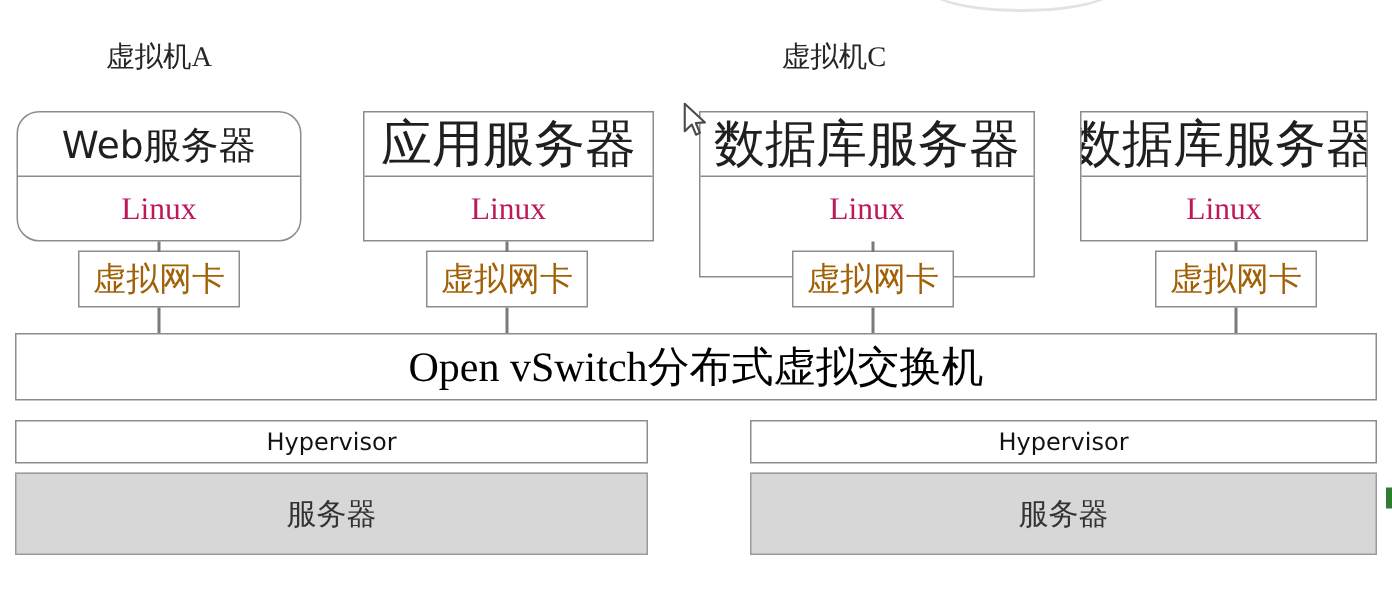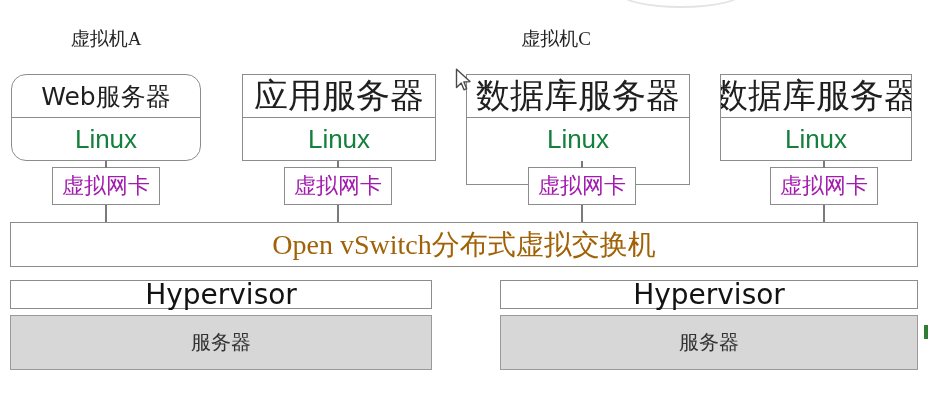--- a/index.html
+++ b/index.html
@@ -58,62 +58,62 @@
     font-size: 34px;
     color: #1f1f1f;
   }
   .vm-cell.role.latin {
     font-family: "DejaVu Sans", "Liberation Sans", sans-serif;
     font-size: 25px;
   }
 
   .vm-cell.os {
     height: 42px;
-    font-family: Liberation Sans, sans-serif;
-    font-size: 26px;
-    color: #15803d;
+    font-family: Liberation Serif, serif;
+    font-size: 21px;
+    color: #be185d;
   }
 
   .nic-box {
     border: 1px solid #8c8c8c;
     background: #ffffff;
     display: flex;
     align-items: center;
     justify-content: center;
     font-family: "Liberation Serif", "DejaVu Serif", serif;
     font-size: 22px;
-    color: #a21caf;
+    color: #a16207;
     white-space: nowrap;
   }
 
   .link-line {
     background: #7a7a7a;
     width: 2px;
   }
 
   .switch-bar {
     border: 1px solid #8c8c8c;
     background: #ffffff;
     display: flex;
     align-items: center;
     justify-content: center;
     font-family: "Liberation Serif", "DejaVu Serif", serif;
     font-size: 28px;
-    color: #a16207;
+    color: #000000;
     white-space: nowrap;
   }
 
   .hyp-box {
     border: 1px solid #8c8c8c;
     background: #ffffff;
     display: flex;
     align-items: center;
     justify-content: center;
     font-family: "DejaVu Sans", "Liberation Sans", sans-serif;
-    font-size: 28px;
+    font-size: 16px;
     color: #121212;
     white-space: nowrap;
   }
 
   .server-box {
     border: 1px solid #9a9a9a;
     display: flex;
     align-items: center;
     justify-content: center;
     font-family: "Liberation Serif", "DejaVu Serif", serif;

